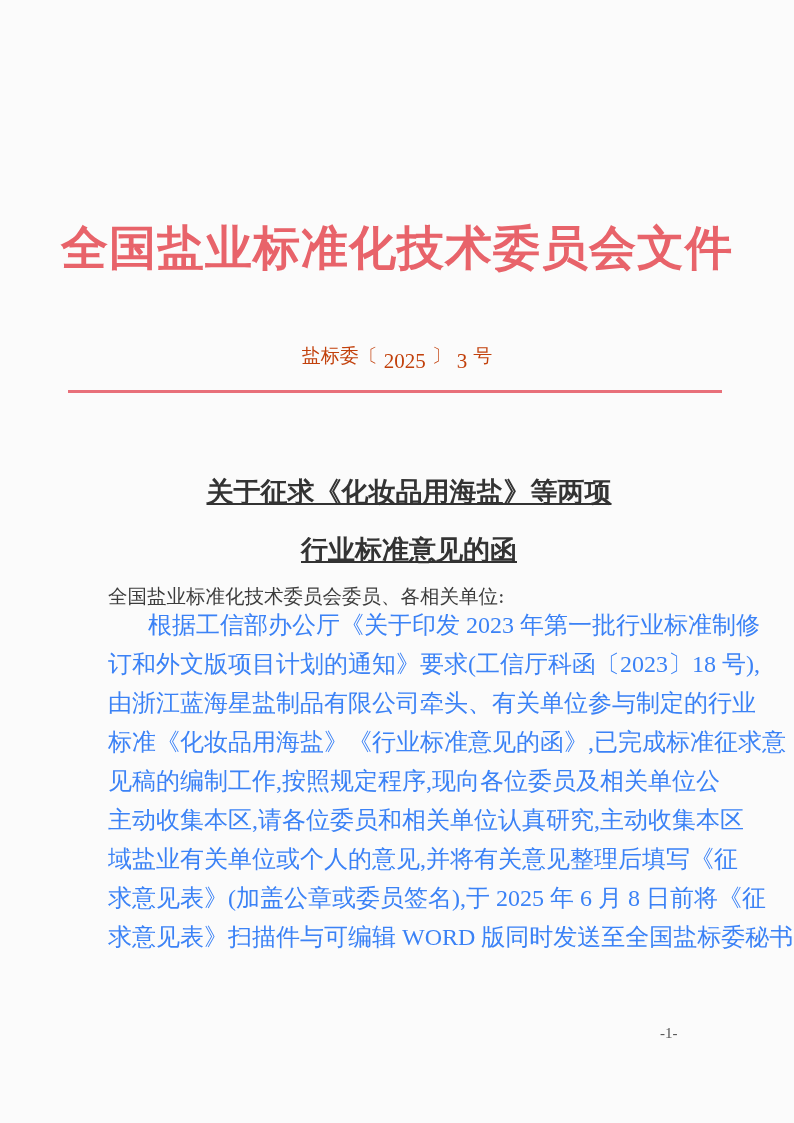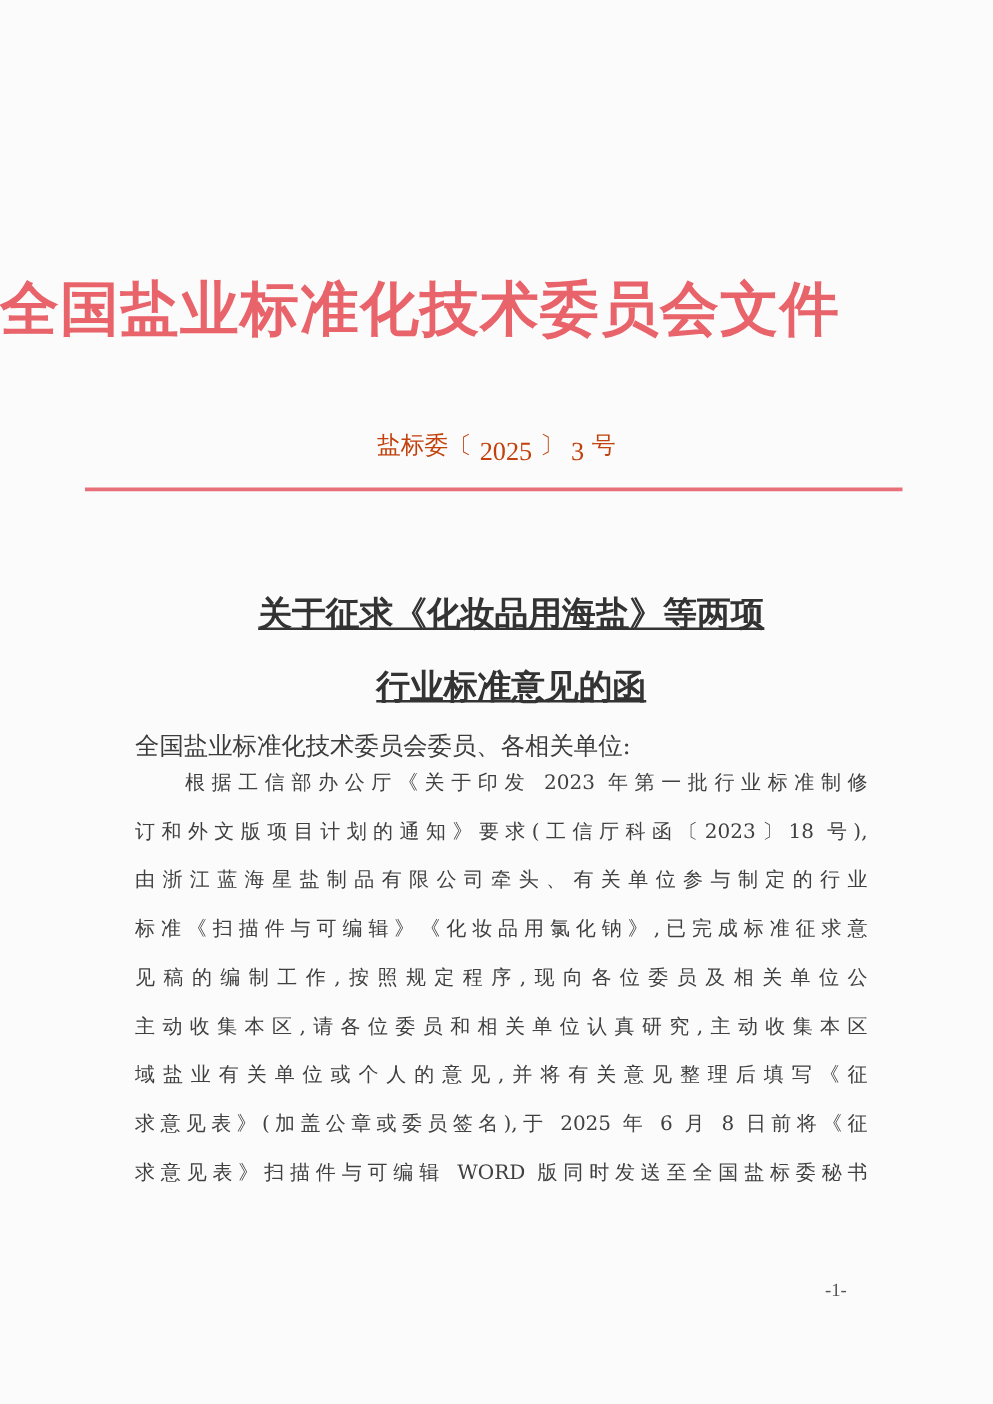--- a/index.html
+++ b/index.html
@@ -13,20 +13,21 @@
     position: relative;
     overflow: hidden;
     font-family: "DejaVu Serif", "Liberation Serif", serif;
     color: #3a3a3a;
   }
   .header-title {
     position: absolute;
     left: 0;
     top: 218px;
     width: 794px;
+    text-align: center;
     font-family: "DejaVu Sans", "Liberation Sans", sans-serif;
     font-weight: bold;
     font-size: 47px;
     letter-spacing: 1px;
     color: #e8636a;
     line-height: 60px;
   }
   .doc-number {
     position: absolute;
     left: 0;
@@ -72,23 +73,24 @@
     top: 584px;
     font-size: 19.5px;
     line-height: 26px;
     color: #3c3c3c;
   }
   .body-text {
     position: absolute;
     left: 108px;
     top: 606px;
     width: 586px;
-    font-size: 16px;
+    font-size: 24px;
     line-height: 39px;
-    color: #404040;
+    color: #3b82f6;
+    font-family: Liberation Serif, serif;
   }
   .body-line {
     display: block;
     white-space: nowrap;
     text-align: justify;
     text-align-last: justify;
   }
   .body-line.indent {
     padding-left: 40px;
   }
@@ -112,21 +114,21 @@
 
 <div class="subject l1">关于征求《化妆品用海盐》等两项</div>
 <div class="subject l2">行业标准意见的函</div>
 
 <div class="salutation">全国盐业标准化技术委员会委员、各相关单位:</div>
 
 <div class="body-text">
   <span class="body-line indent">根据工信部办公厅《关于印发 2023 年第一批行业标准制修</span>
   <span class="body-line">订和外文版项目计划的通知》要求(工信厅科函〔2023〕18 号),</span>
   <span class="body-line">由浙江蓝海星盐制品有限公司牵头、有关单位参与制定的行业</span>
-  <span class="body-line">标准《扫描件与可编辑》《化妆品用氯化钠》,已完成标准征求意</span>
+  <span class="body-line">标准《化妆品用海盐》《行业标准意见的函》,已完成标准征求意</span>
   <span class="body-line">见稿的编制工作,按照规定程序,现向各位委员及相关单位公</span>
   <span class="body-line">主动收集本区,请各位委员和相关单位认真研究,主动收集本区</span>
   <span class="body-line">域盐业有关单位或个人的意见,并将有关意见整理后填写《征</span>
   <span class="body-line">求意见表》(加盖公章或委员签名),于 2025 年 6 月 8 日前将《征</span>
   <span class="body-line">求意见表》扫描件与可编辑 WORD 版同时发送至全国盐标委秘书</span>
 </div>
 
 <div class="page-number">-1-</div>
 
 </body></html>

